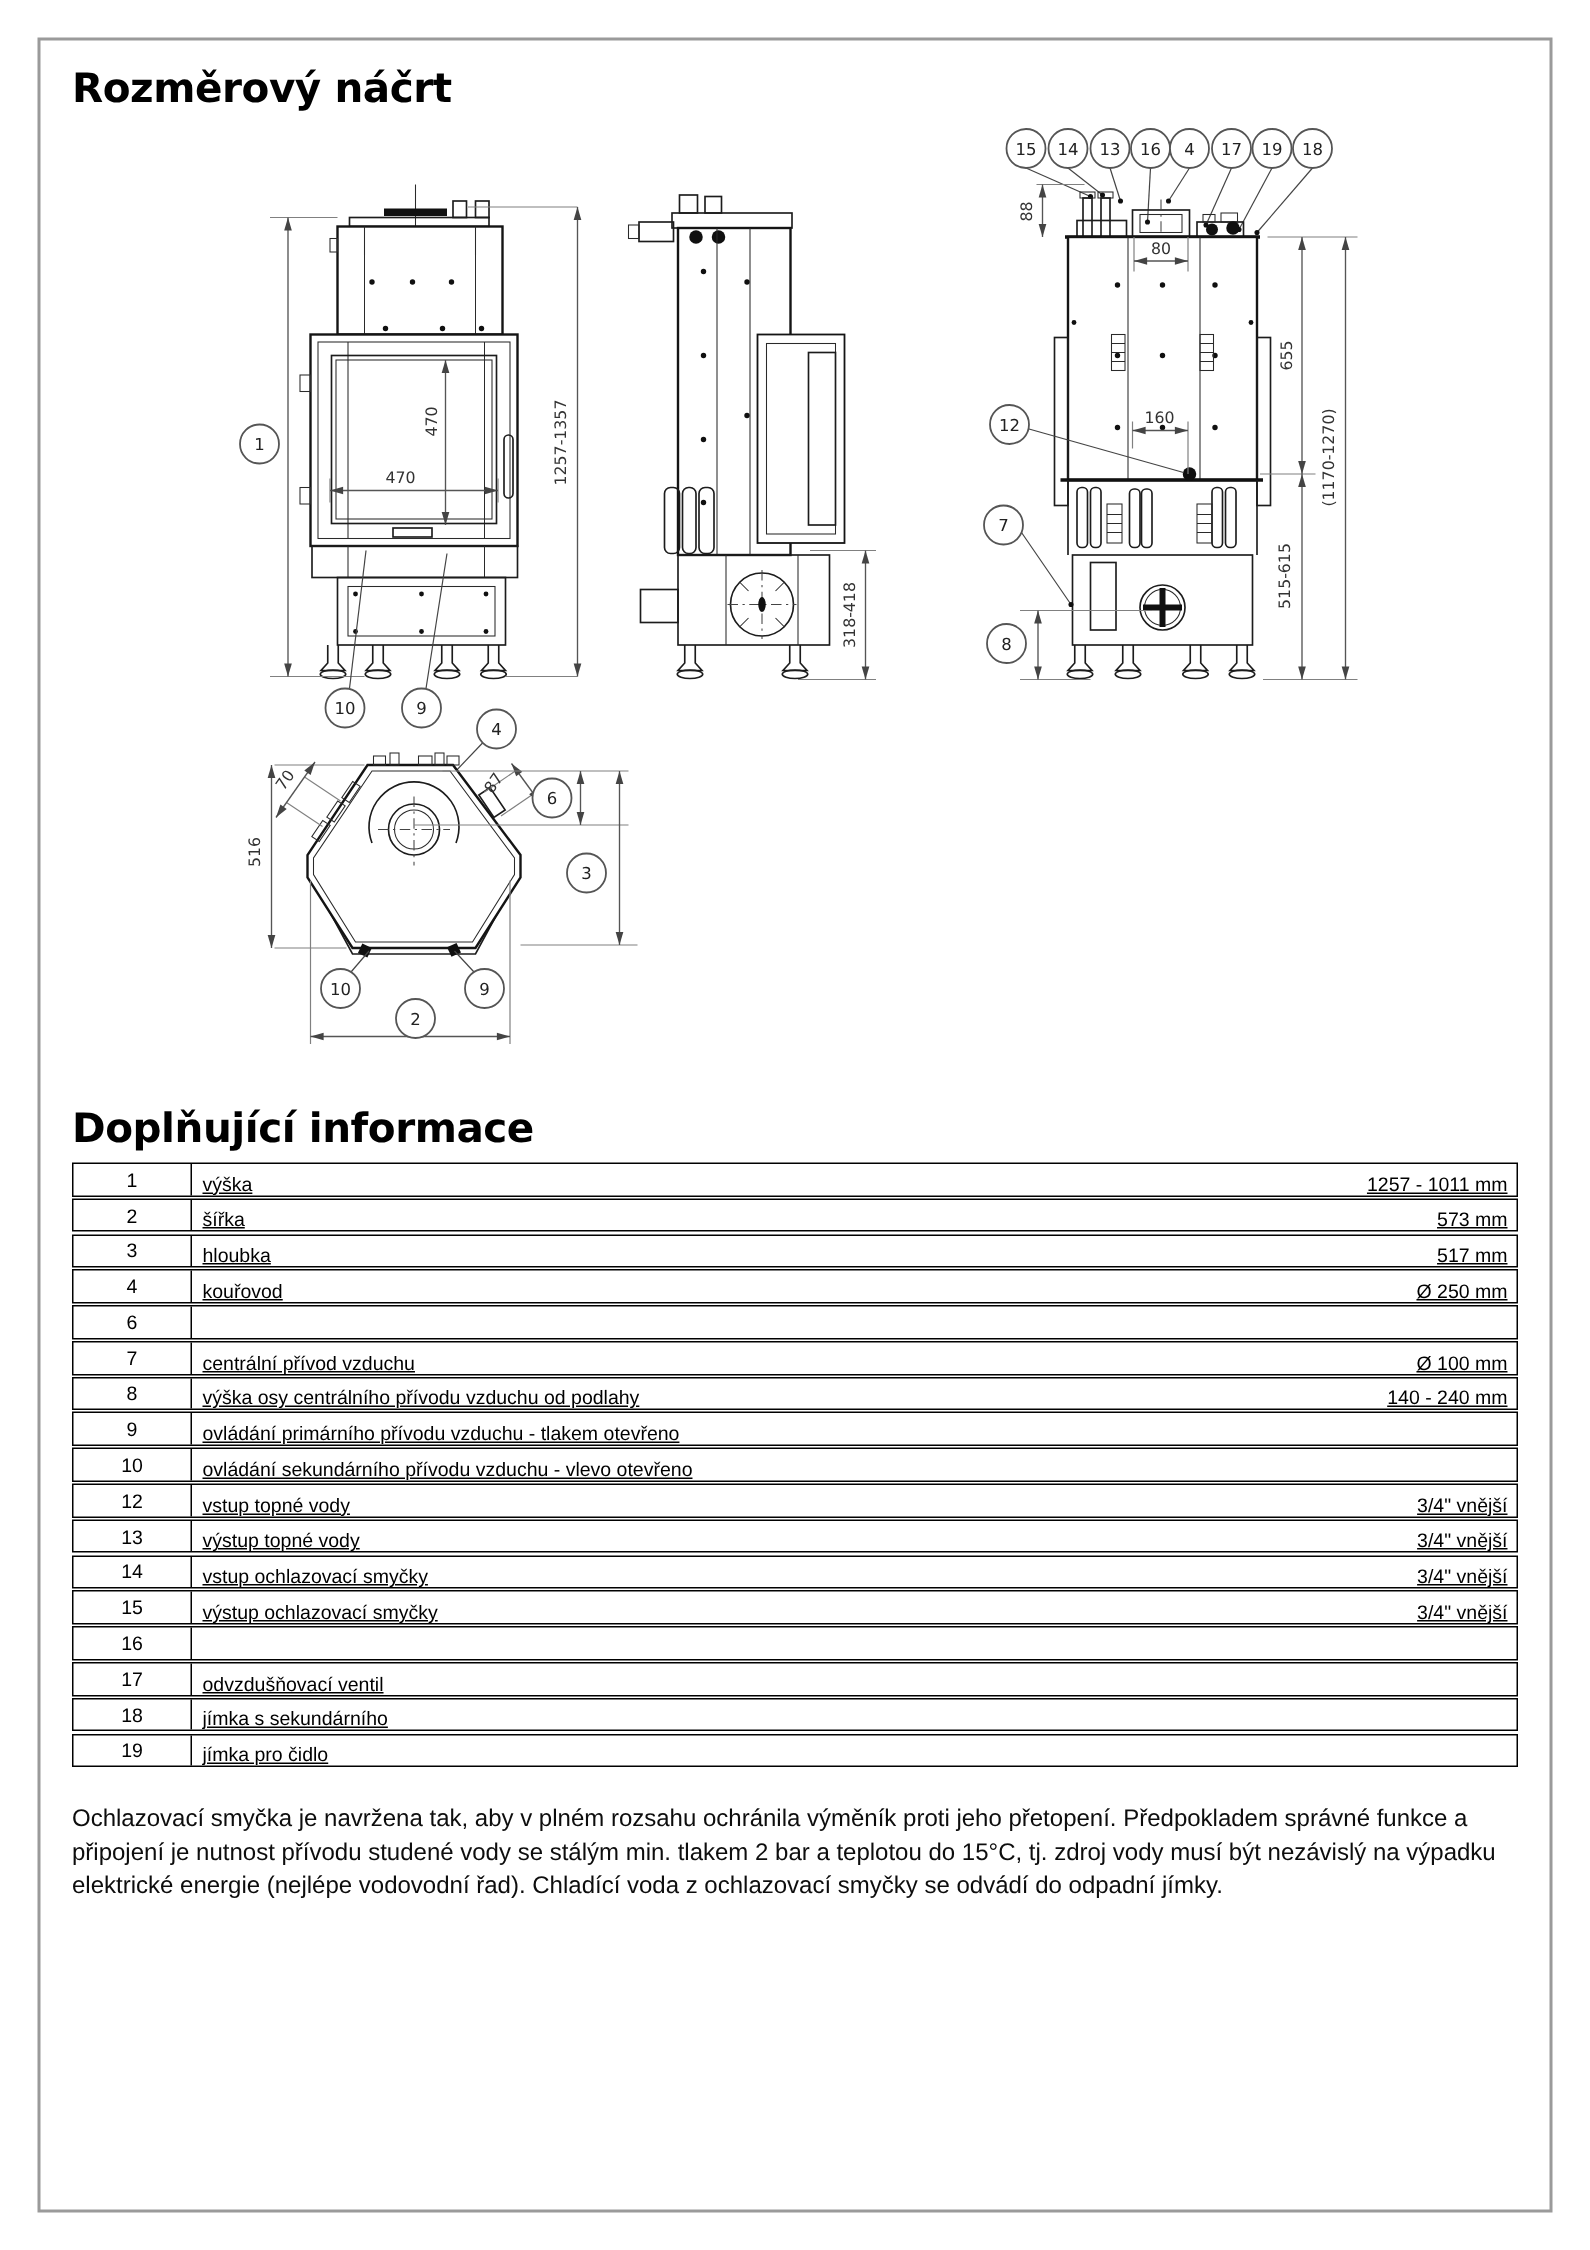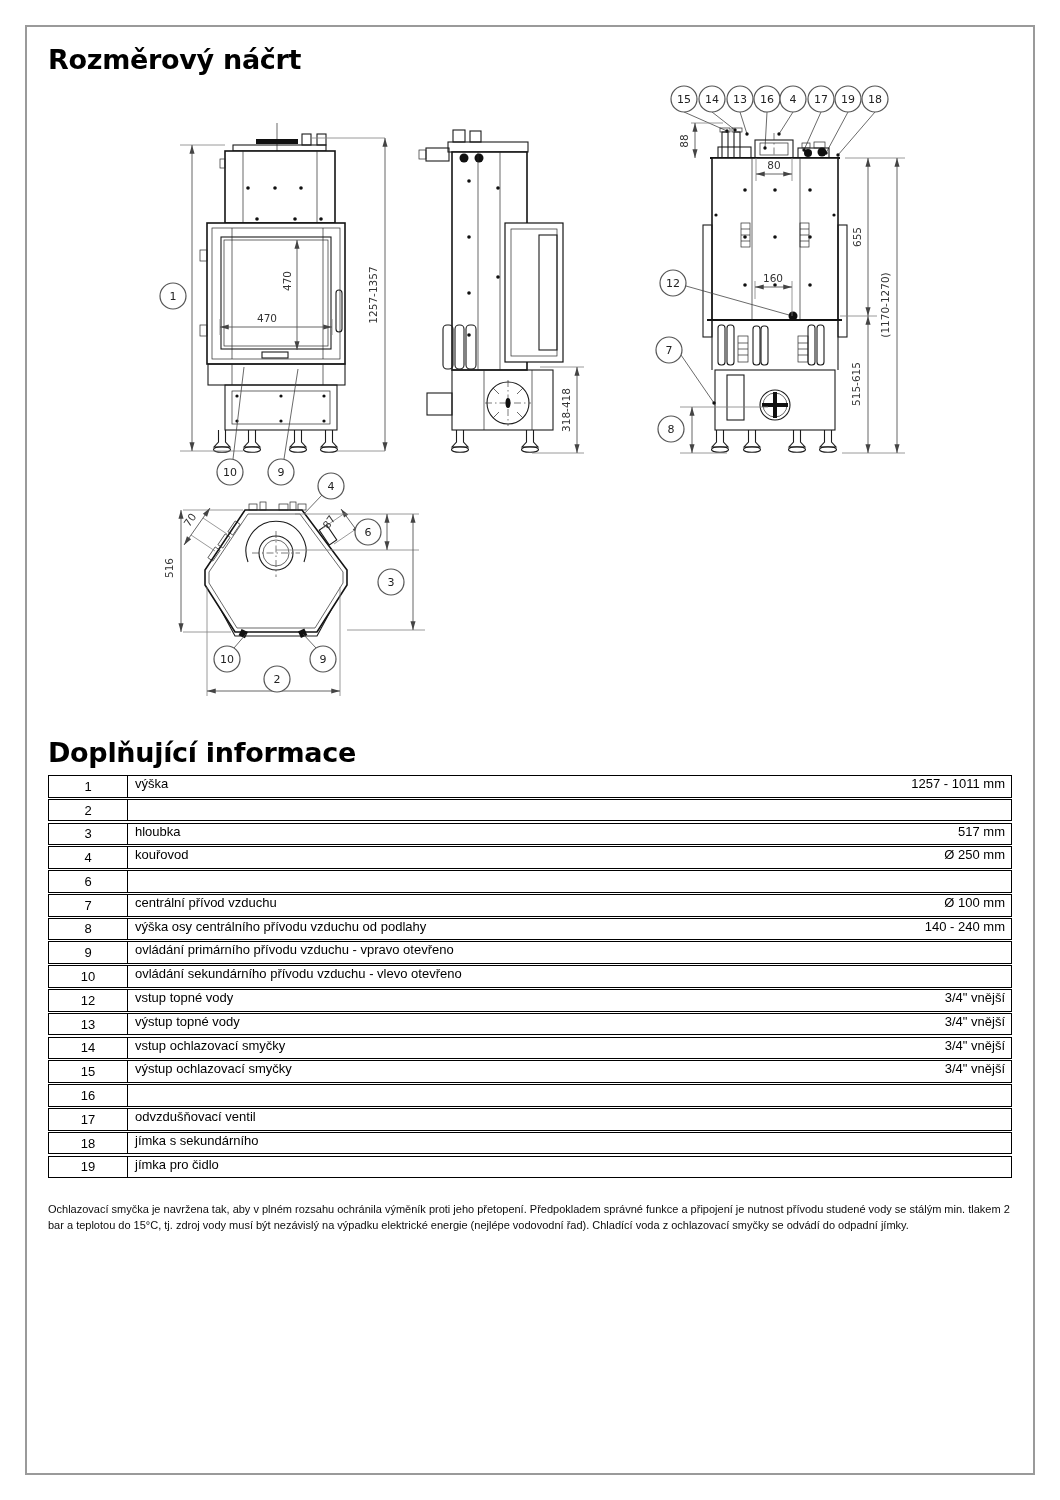--- a/index.html
+++ b/index.html
@@ -22,23 +22,23 @@
   .dsh{fill:none;stroke:#444;stroke-width:0.7;stroke-dasharray:7 3 1.5 3}
   .dt{font:10.5px "DejaVu Sans",sans-serif;fill:#333;text-anchor:middle}
   .callout circle{fill:#fff;stroke:#555;stroke-width:1.2}
   .callout text{font:11px "DejaVu Sans",sans-serif;fill:#222;text-anchor:middle}
   .dot{fill:#101010;stroke:none}
   .fl{fill:#101010;stroke:none}
   
   #info-table{position:absolute;left:48px;top:775px;width:964px;}
   .trow{display:flex;height:22.6px;border:1.8px solid #000;margin-bottom:1.2px;box-sizing:border-box;align-items:stretch;font-size:13px;background:#fff;}
   .tnum{width:78px;border-right:1.8px solid #000;display:flex;align-items:center;justify-content:center;}
-  .tbody{flex:1;display:flex;align-items:flex-start;padding:0 6px 0 7px;}
+  .tbody{flex:1;display:flex;align-items:flex-end;padding:0 6px 0 7px;text-decoration:underline;}
   .tvalue{margin-left:auto;padding-left:10px;white-space:nowrap;}
-  #note{position:absolute;left:48px;top:1202px;width:966px;font-size:11px;line-height:1.42;color:#0d0d0d;}
+  #note{position:absolute;left:48px;top:1202px;width:966px;font-size:16px;line-height:1.42;color:#0d0d0d;}
 </style>
 </head>
 <body>
 
 <div class="page-border"></div>
 
 <div class="h1" id="title1">Rozměrový náčrt</div>
 
 <svg id="drawing" viewBox="0 0 1006 655" xmlns="http://www.w3.org/2000/svg">
   <defs>
@@ -420,20 +420,24 @@
 <div id="info-table">
   <div class="trow">
       <div class="tnum">1</div>
       <div class="tbody">
         <span class="tlabel">výška</span>
         <span class="tvalue">1257 - 1011 mm</span>
       </div>
     </div>
   <div class="trow">
       <div class="tnum">2</div>
+      <div class="tbody">
+        <span class="tlabel">šířka</span>
+        <span class="tvalue">573 mm</span>
+      </div>
     </div>
   <div class="trow">
       <div class="tnum">3</div>
       <div class="tbody">
         <span class="tlabel">hloubka</span>
         <span class="tvalue">517 mm</span>
       </div>
     </div>
   <div class="trow">
       <div class="tnum">4</div>
@@ -455,21 +459,21 @@
   <div class="trow">
       <div class="tnum">8</div>
       <div class="tbody">
         <span class="tlabel">výška osy centrálního přívodu vzduchu od podlahy</span>
         <span class="tvalue">140 - 240 mm</span>
       </div>
     </div>
   <div class="trow">
       <div class="tnum">9</div>
       <div class="tbody">
-        <span class="tlabel">ovládání primárního přívodu vzduchu - vpravo otevřeno</span>
+        <span class="tlabel">ovládání primárního přívodu vzduchu - tlakem otevřeno</span>
         <span class="tvalue"></span>
       </div>
     </div>
   <div class="trow">
       <div class="tnum">10</div>
       <div class="tbody">
         <span class="tlabel">ovládání sekundárního přívodu vzduchu - vlevo otevřeno</span>
         <span class="tvalue"></span>
       </div>
     </div>

